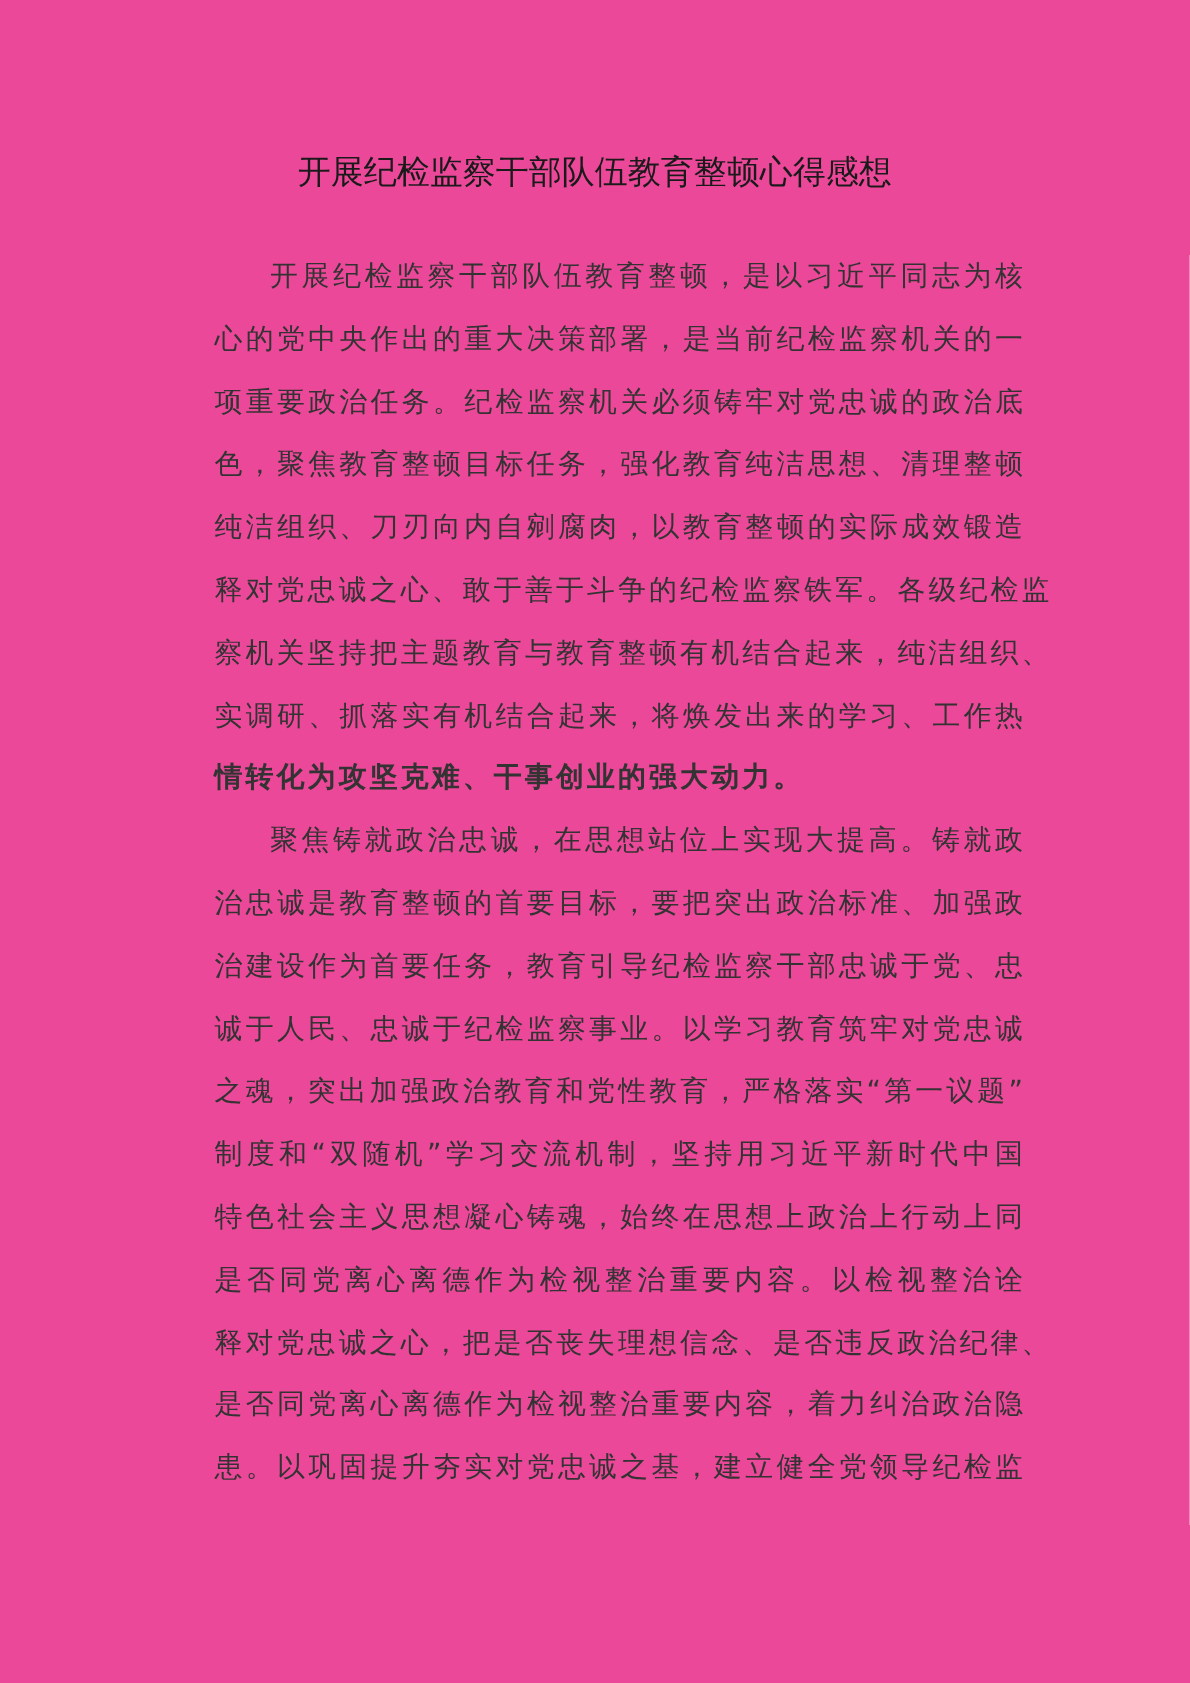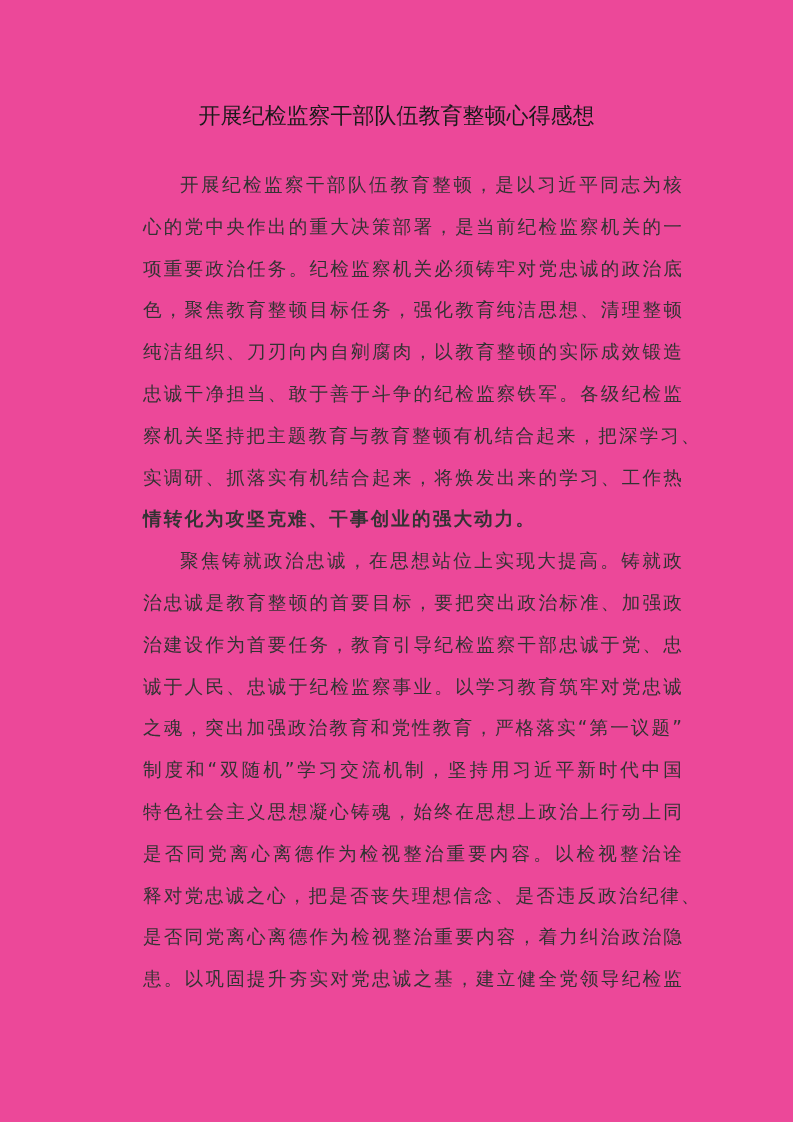--- a/index.html
+++ b/index.html
@@ -24,22 +24,22 @@
 
 <div class="page">
   <div class="title">开展纪检监察干部队伍教育整顿心得感想</div>
   <div class="body-text">
     <div>
       <div class="line indent">开展纪检监察干部队伍教育整顿，是以习近平同志为核</div>
       <div class="line">心的党中央作出的重大决策部署，是当前纪检监察机关的一</div>
       <div class="line">项重要政治任务。纪检监察机关必须铸牢对党忠诚的政治底</div>
       <div class="line">色，聚焦教育整顿目标任务，强化教育纯洁思想、清理整顿</div>
       <div class="line">纯洁组织、刀刃向内自剜腐肉，以教育整顿的实际成效锻造</div>
-      <div class="line">忠诚干净担当、敢于善于斗争的纪检监察铁军。各级纪检监</div>
-      <div class="line">察机关坚持把主题教育与教育整顿有机结合起来，把深学习、</div>
+      <div class="line">释对党忠诚之心、敢于善于斗争的纪检监察铁军。各级纪检监</div>
+      <div class="line">察机关坚持把主题教育与教育整顿有机结合起来，纯洁组织、</div>
       <div class="line">实调研、抓落实有机结合起来，将焕发出来的学习、工作热</div>
       <div class="line last">情转化为攻坚克难、干事创业的强大动力。</div>
     </div>
     <div>
       <div class="line indent">聚焦铸就政治忠诚，在思想站位上实现大提高。铸就政</div>
       <div class="line">治忠诚是教育整顿的首要目标，要把突出政治标准、加强政</div>
       <div class="line">治建设作为首要任务，教育引导纪检监察干部忠诚于党、忠</div>
       <div class="line">诚于人民、忠诚于纪检监察事业。以学习教育筑牢对党忠诚</div>
       <div class="line">之魂，突出加强政治教育和党性教育，严格落实“第一议题”</div>
       <div class="line">制度和“双随机”学习交流机制，坚持用习近平新时代中国</div>

